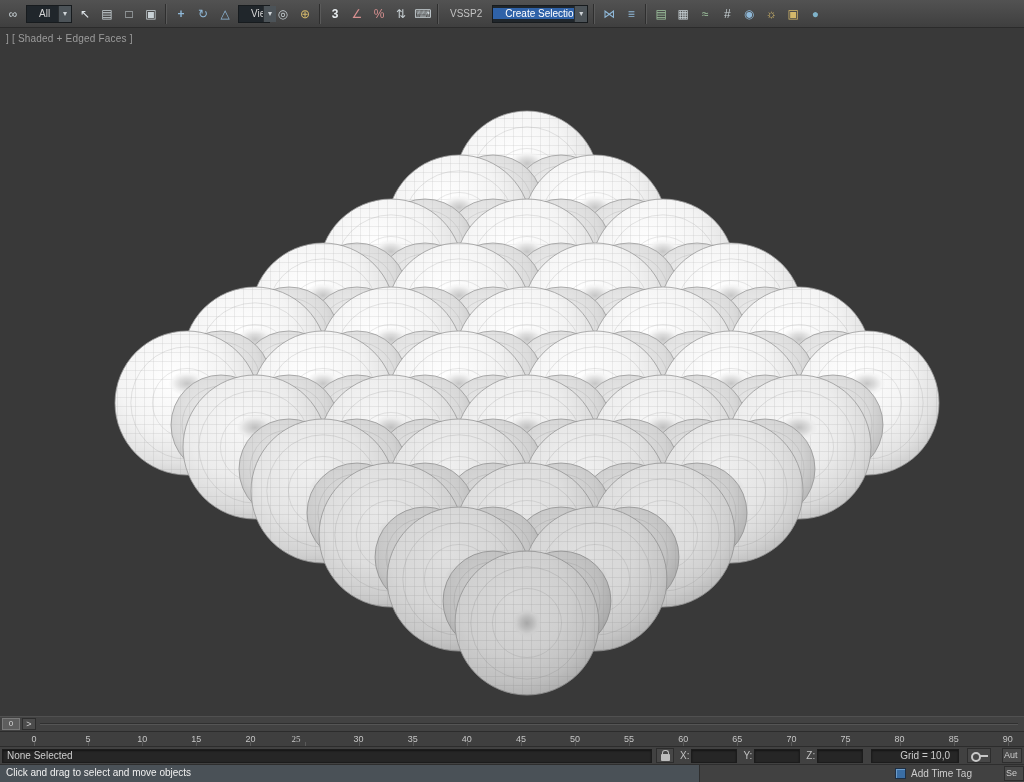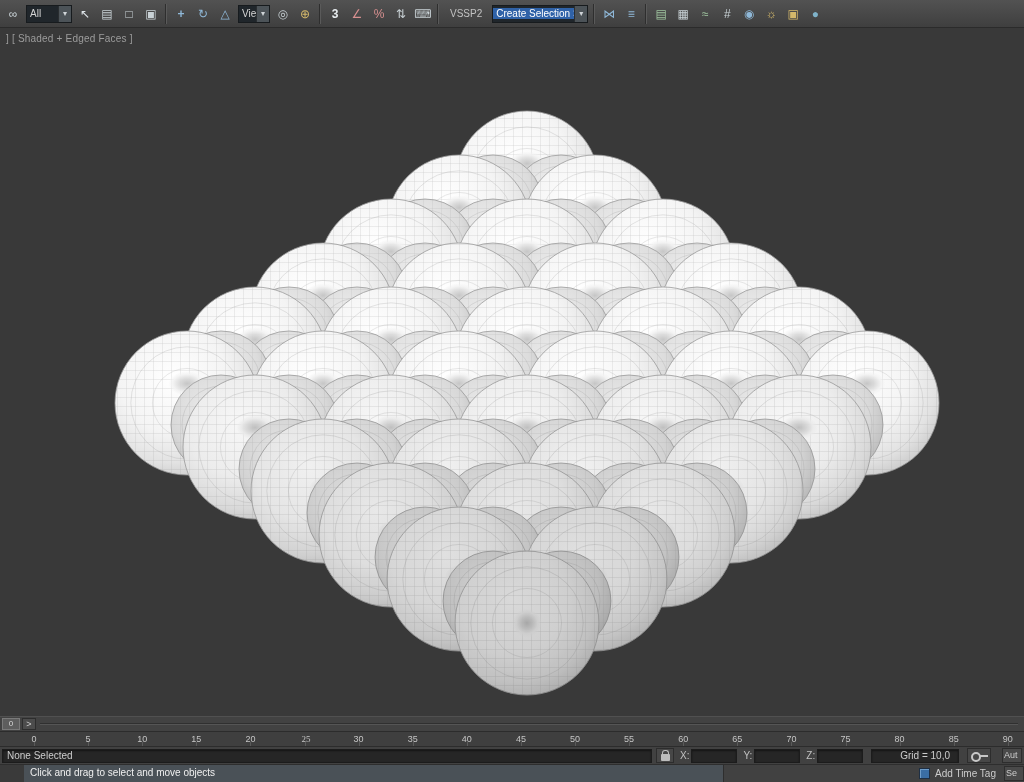--- a/index.html
+++ b/index.html
@@ -11,21 +11,21 @@
   .toolbar { height:28px; flex:0 0 28px; background:linear-gradient(#525252,#3f3f3f);
              border-bottom:1px solid #2b2b2b; display:flex; align-items:center; padding:0 2px; }
   .tb-icon { width:22px; height:22px; flex:0 0 22px; background:transparent; border:1px solid transparent;
              color:#c8d0d4; font-size:12px; line-height:20px; text-align:center; cursor:default;
              font-family:"Liberation Sans",sans-serif; }
   .tb-icon.bold { font-weight:bold; }
   .tb-sep { width:2px; height:20px; flex:0 0 2px; margin:0 3px;
             border-left:1px solid #2e2e2e; border-right:1px solid #5a5a5a; }
   .tb-select { height:18px; background:#20262b; border:1px solid #171b1e; color:#d6d6d6;
                font-size:10px; display:flex; align-items:center; margin:0 2px; }
-  .tb-select .lbl { padding:0 3px; white-space:nowrap; overflow:hidden; flex:1; }
+  .tb-select .lbl { padding:0 12px; white-space:nowrap; overflow:hidden; flex:1; }
   .tb-select .dd-arrow { width:13px; height:16px; background:linear-gradient(#5d6océ4,#474c50); background:#4c5358;
                          color:#cfd4d8; font-size:8px; line-height:16px; text-align:center;
                          border-left:1px solid #2a2e31; flex:0 0 13px; }
   .tb-select.highlight .lbl { background:#2f62a8; color:#ffffff; }
   .tb-label { color:#c2c2c2; font-size:10px; margin:0 8px; white-space:nowrap; }
 
   
   .viewport { position:relative; height:688px; flex:0 0 688px; background:#393939; overflow:hidden; }
   .viewport svg { position:absolute; left:0; top:0; }
   .vp-label { position:absolute; left:6px; top:5px; color:#9c9c9c; font-size:10px; letter-spacing:0.2px; }
@@ -68,21 +68,21 @@
              display:inline-block; margin-top:3px; }
   .padlock::before { content:""; position:absolute; left:1px; top:-4px; width:5px; height:4px;
                      border:1px solid #bcbcbc; border-bottom:none; border-radius:3px 3px 0 0; }
   .key-icon { display:inline-block; position:relative; width:17px; height:9px; }
   .key-icon::before { content:""; position:absolute; left:0; top:1px; width:6px; height:6px;
                       border:2px solid #c8c8c8; border-radius:50%; }
   .key-icon::after { content:""; position:absolute; left:9px; top:4px; width:8px; height:2px;
                      background:#c8c8c8; box-shadow:5px 2px 0 -1px #c8c8c8, 2px 2px 0 -1px #c8c8c8; }
 
   
-  .promptbar { height:17px; flex:1; background:#414141; display:flex; align-items:stretch;margin-left:24px; }
+  .promptbar { height:17px; flex:1; background:#414141; display:flex; align-items:stretch; }
   .prompt-field { width:700px; flex:0 0 700px; background:#4a5157; color:#f0f0f0; font-size:10px;
                   line-height:16px; padding:0 6px; border-right:1px solid #2e2e2e; white-space:nowrap; }
   .tag-region { flex:1; display:flex; align-items:center; gap:5px; padding-left:195px; }
   .tag-icon { width:11px; height:11px; background:#3a6ea5; border:1px solid #1e2f44; display:inline-block;
               box-shadow:inset 1px 1px 0 #6d9cc9; }
   .tag-label { color:#cccccc; font-size:10px; white-space:nowrap; }
 </style>
 </head>
 <body>
 
@@ -891,21 +891,21 @@
       <span class="tick" style="left: 34px;">0</span>
       <span class="tick-mark" style="left: 34px;"></span>
       <span class="tick" style="left: 88.1px;">5</span>
       <span class="tick-mark" style="left: 88.1px;"></span>
       <span class="tick" style="left: 142.2px;">10</span>
       <span class="tick-mark" style="left: 142.2px;"></span>
       <span class="tick" style="left: 196.3px;">15</span>
       <span class="tick-mark" style="left: 196.3px;"></span>
       <span class="tick" style="left: 250.4px;">20</span>
       <span class="tick-mark" style="left: 250.4px;"></span>
-      <span class="tick" style="left: 306px; font-family: Liberation Serif, serif;">25</span>
+      <span class="tick" style="left: 296px; font-family: Liberation Serif, serif;">25</span>
       <span class="tick-mark" style="left: 304.5px;"></span>
       <span class="tick" style="left: 358.6px;">30</span>
       <span class="tick-mark" style="left: 358.6px;"></span>
       <span class="tick" style="left: 412.7px;">35</span>
       <span class="tick-mark" style="left: 412.7px;"></span>
       <span class="tick" style="left: 466.8px;">40</span>
       <span class="tick-mark" style="left: 466.8px;"></span>
       <span class="tick" style="left: 520.9px;">45</span>
       <span class="tick-mark" style="left: 520.9px;"></span>
       <span class="tick" style="left: 575px;">50</span>

